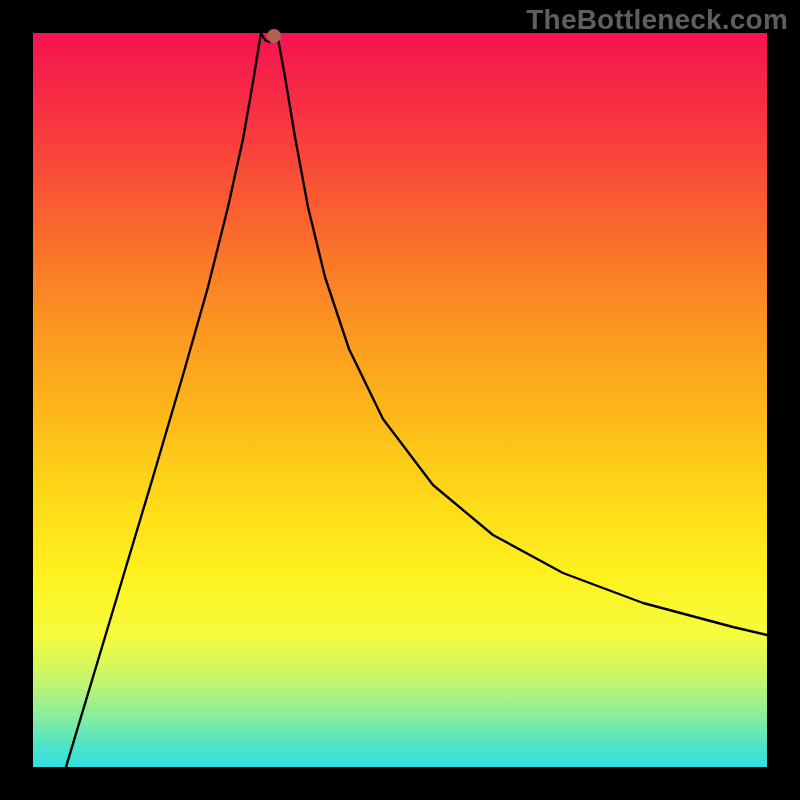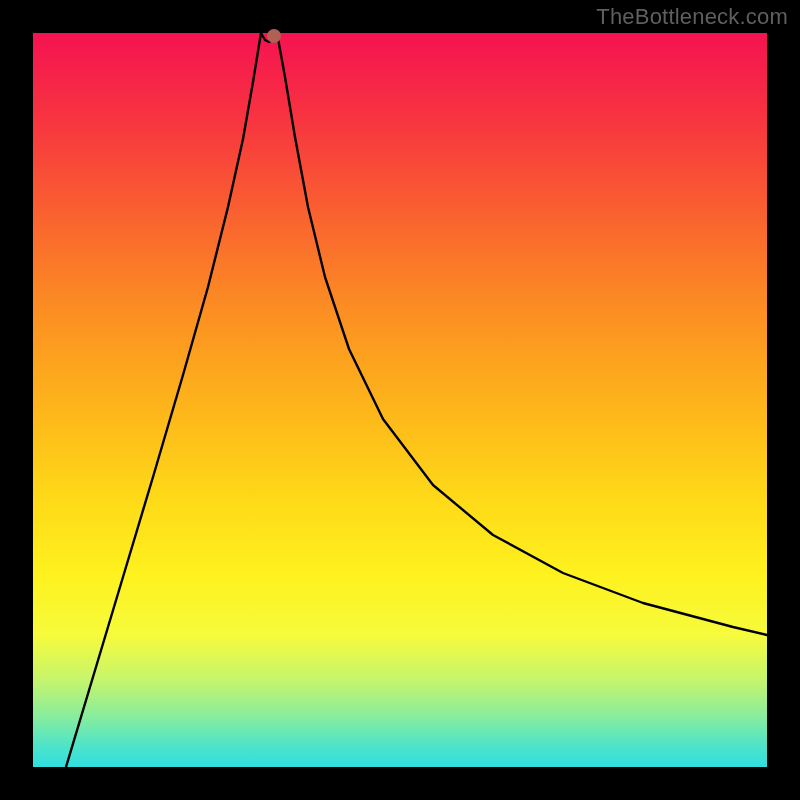--- a/index.html
+++ b/index.html
@@ -15,22 +15,22 @@
     position: relative;
     width: 800px;
     height: 800px;
     background: #000;
   }
   .watermark {
     position: absolute;
     top: 4px;
     right: 12px;
     color: #5f5f5f;
-    font-size: 22px;
-    font-weight: 400;
+    font-size: 28px;
+    font-weight: 700;
     letter-spacing: 0.2px;
     user-select: none;
   }
   .plot {
     position: absolute;
     left: 33px;
     top: 33px;
     width: 734px;
     height: 734px;
     background: linear-gradient(to bottom,

